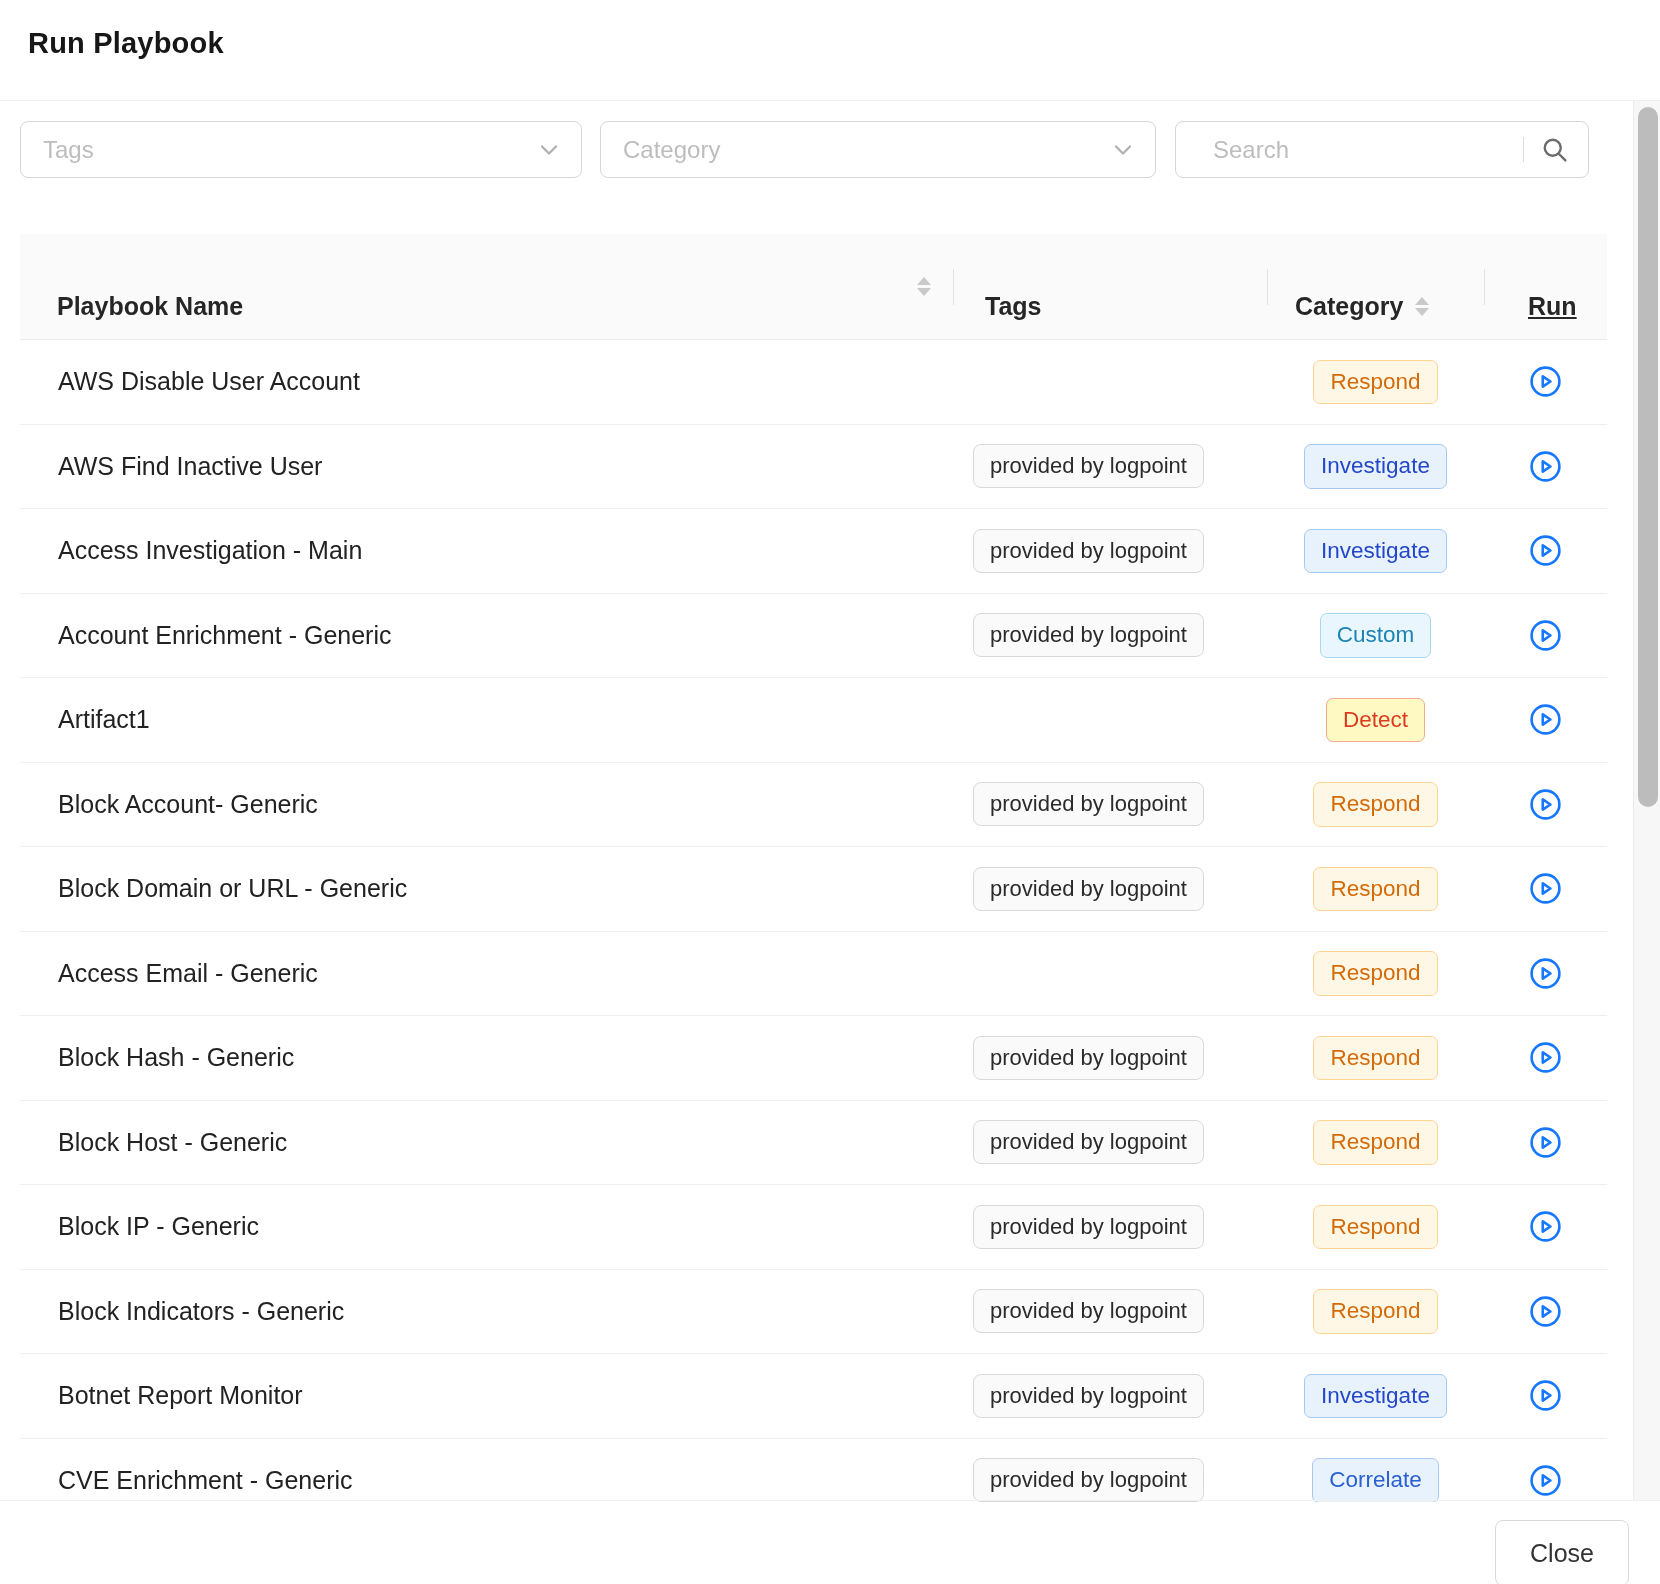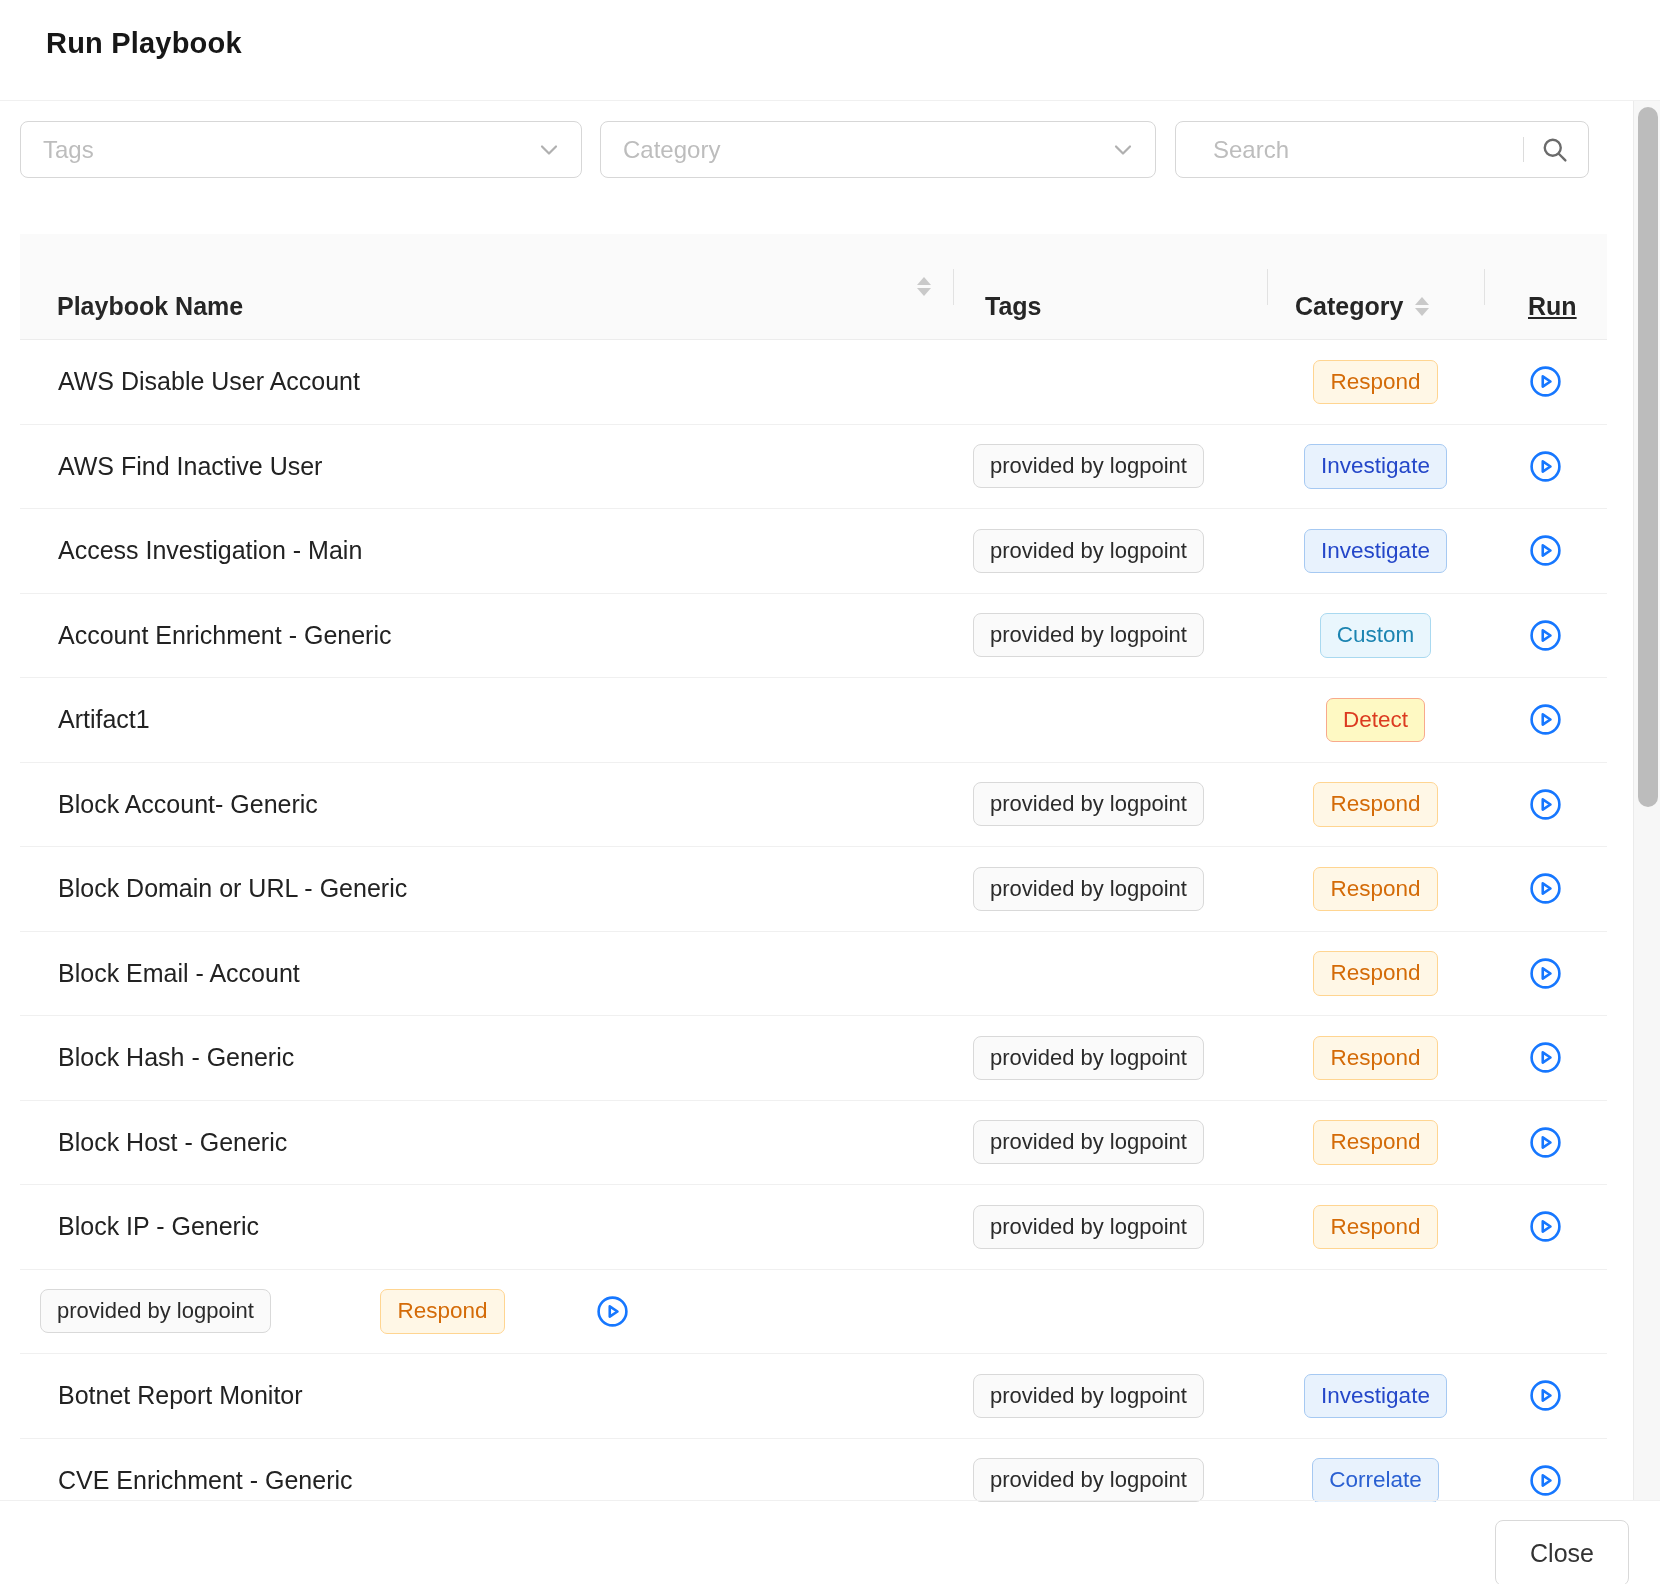--- a/index.html
+++ b/index.html
@@ -1,18 +1,18 @@
 <!DOCTYPE html>
 <html><head>
 <meta charset="utf-8">
 <style>
   html,body{margin:0;padding:0;background:#fff;}
   .modal{position:relative;width:1660px;height:1584px;background:#fff;overflow:hidden;
          font-family:"Liberation Sans", sans-serif;color:#1f1f1f;}
-  .modal-title{position:absolute;left:46px;top:27px;font-size:29px;font-weight:700;
+  .modal-title{position:absolute;left:28px;top:27px;font-size:29px;font-weight:700;
                letter-spacing:.2px;color:#171717;}
   .hdr-divider{position:absolute;left:0;top:100px;width:1660px;height:1px;background:#f0f0f0;}
 
   
   .filter{position:absolute;top:121px;height:57px;border:1px solid #d7d7d7;border-radius:8px;
           background:#fff;box-sizing:border-box;display:flex;align-items:center;}
   .filter input{border:none;outline:none;background:transparent;font-family:inherit;
                 font-size:24px;color:#3a3a3a;width:100%;padding:0 0 0 22px;}
   .filter input::placeholder{color:#bdbdbd;opacity:1;}
   .sel-tags{left:20px;width:562px;}
@@ -242,21 +242,21 @@
           <div class="td td-run">
             <span class="play-btn">
               <svg viewBox="0 0 24 24" width="33" height="33" fill="none" stroke="#1677ff" stroke-width="1.9" stroke-linejoin="round">
                 <circle cx="12" cy="12" r="10.1"></circle>
                 <path d="M10 8.3 L15.6 12 L10 15.7 Z"></path>
               </svg>
             </span>
           </div>
         </div>
         <div class="tr">
-          <div class="td td-name">Block Email - Account</div>
+          <div class="td td-name">Access Email - Generic</div>
           <div class="td td-tags"></div>
           <div class="td td-category">
             <span class="badge badge-respond">Respond</span>
           </div>
           <div class="td td-run">
             <span class="play-btn">
               <svg viewBox="0 0 24 24" width="33" height="33" fill="none" stroke="#1677ff" stroke-width="1.9" stroke-linejoin="round">
                 <circle cx="12" cy="12" r="10.1"></circle>
                 <path d="M10 8.3 L15.6 12 L10 15.7 Z"></path>
               </svg>
@@ -308,20 +308,21 @@
           <div class="td td-run">
             <span class="play-btn">
               <svg viewBox="0 0 24 24" width="33" height="33" fill="none" stroke="#1677ff" stroke-width="1.9" stroke-linejoin="round">
                 <circle cx="12" cy="12" r="10.1"></circle>
                 <path d="M10 8.3 L15.6 12 L10 15.7 Z"></path>
               </svg>
             </span>
           </div>
         </div>
         <div class="tr">
+          <div class="td td-name">Block Indicators - Generic</div>
           <div class="td td-tags">
             <span class="chip">provided by logpoint</span>
           </div>
           <div class="td td-category">
             <span class="badge badge-respond">Respond</span>
           </div>
           <div class="td td-run">
             <span class="play-btn">
               <svg viewBox="0 0 24 24" width="33" height="33" fill="none" stroke="#1677ff" stroke-width="1.9" stroke-linejoin="round">
                 <circle cx="12" cy="12" r="10.1"></circle>

